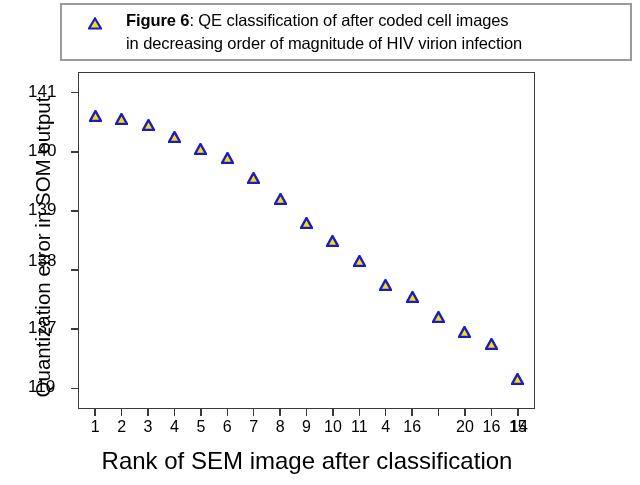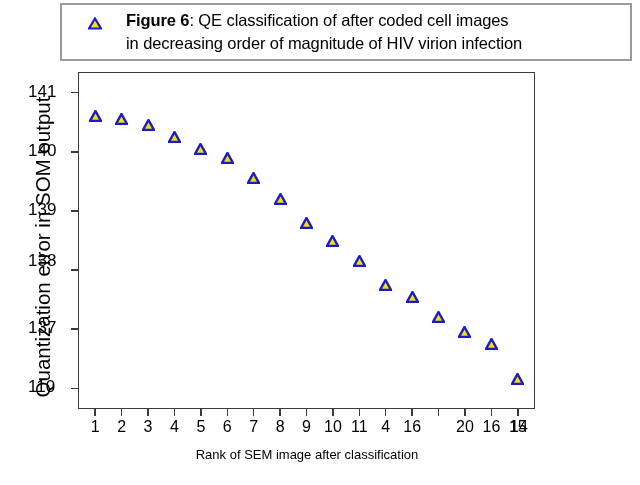--- a/index.html
+++ b/index.html
@@ -63,21 +63,21 @@
     transform: rotate(-90deg);
     transform-origin: 50% 50%;
     white-space: nowrap;
   }
   #xlabel {
     position: absolute;
     left: 78px;
     top: 447px;
     width: 458px;
     text-align: center;
-    font-size: 13px;
+    font-size: 24px;
     color: #000000;
     white-space: nowrap;
   }
 
   
   #plot-frame {
     position: absolute;
     left: 78px;
     top: 72px;
     width: 457px;

